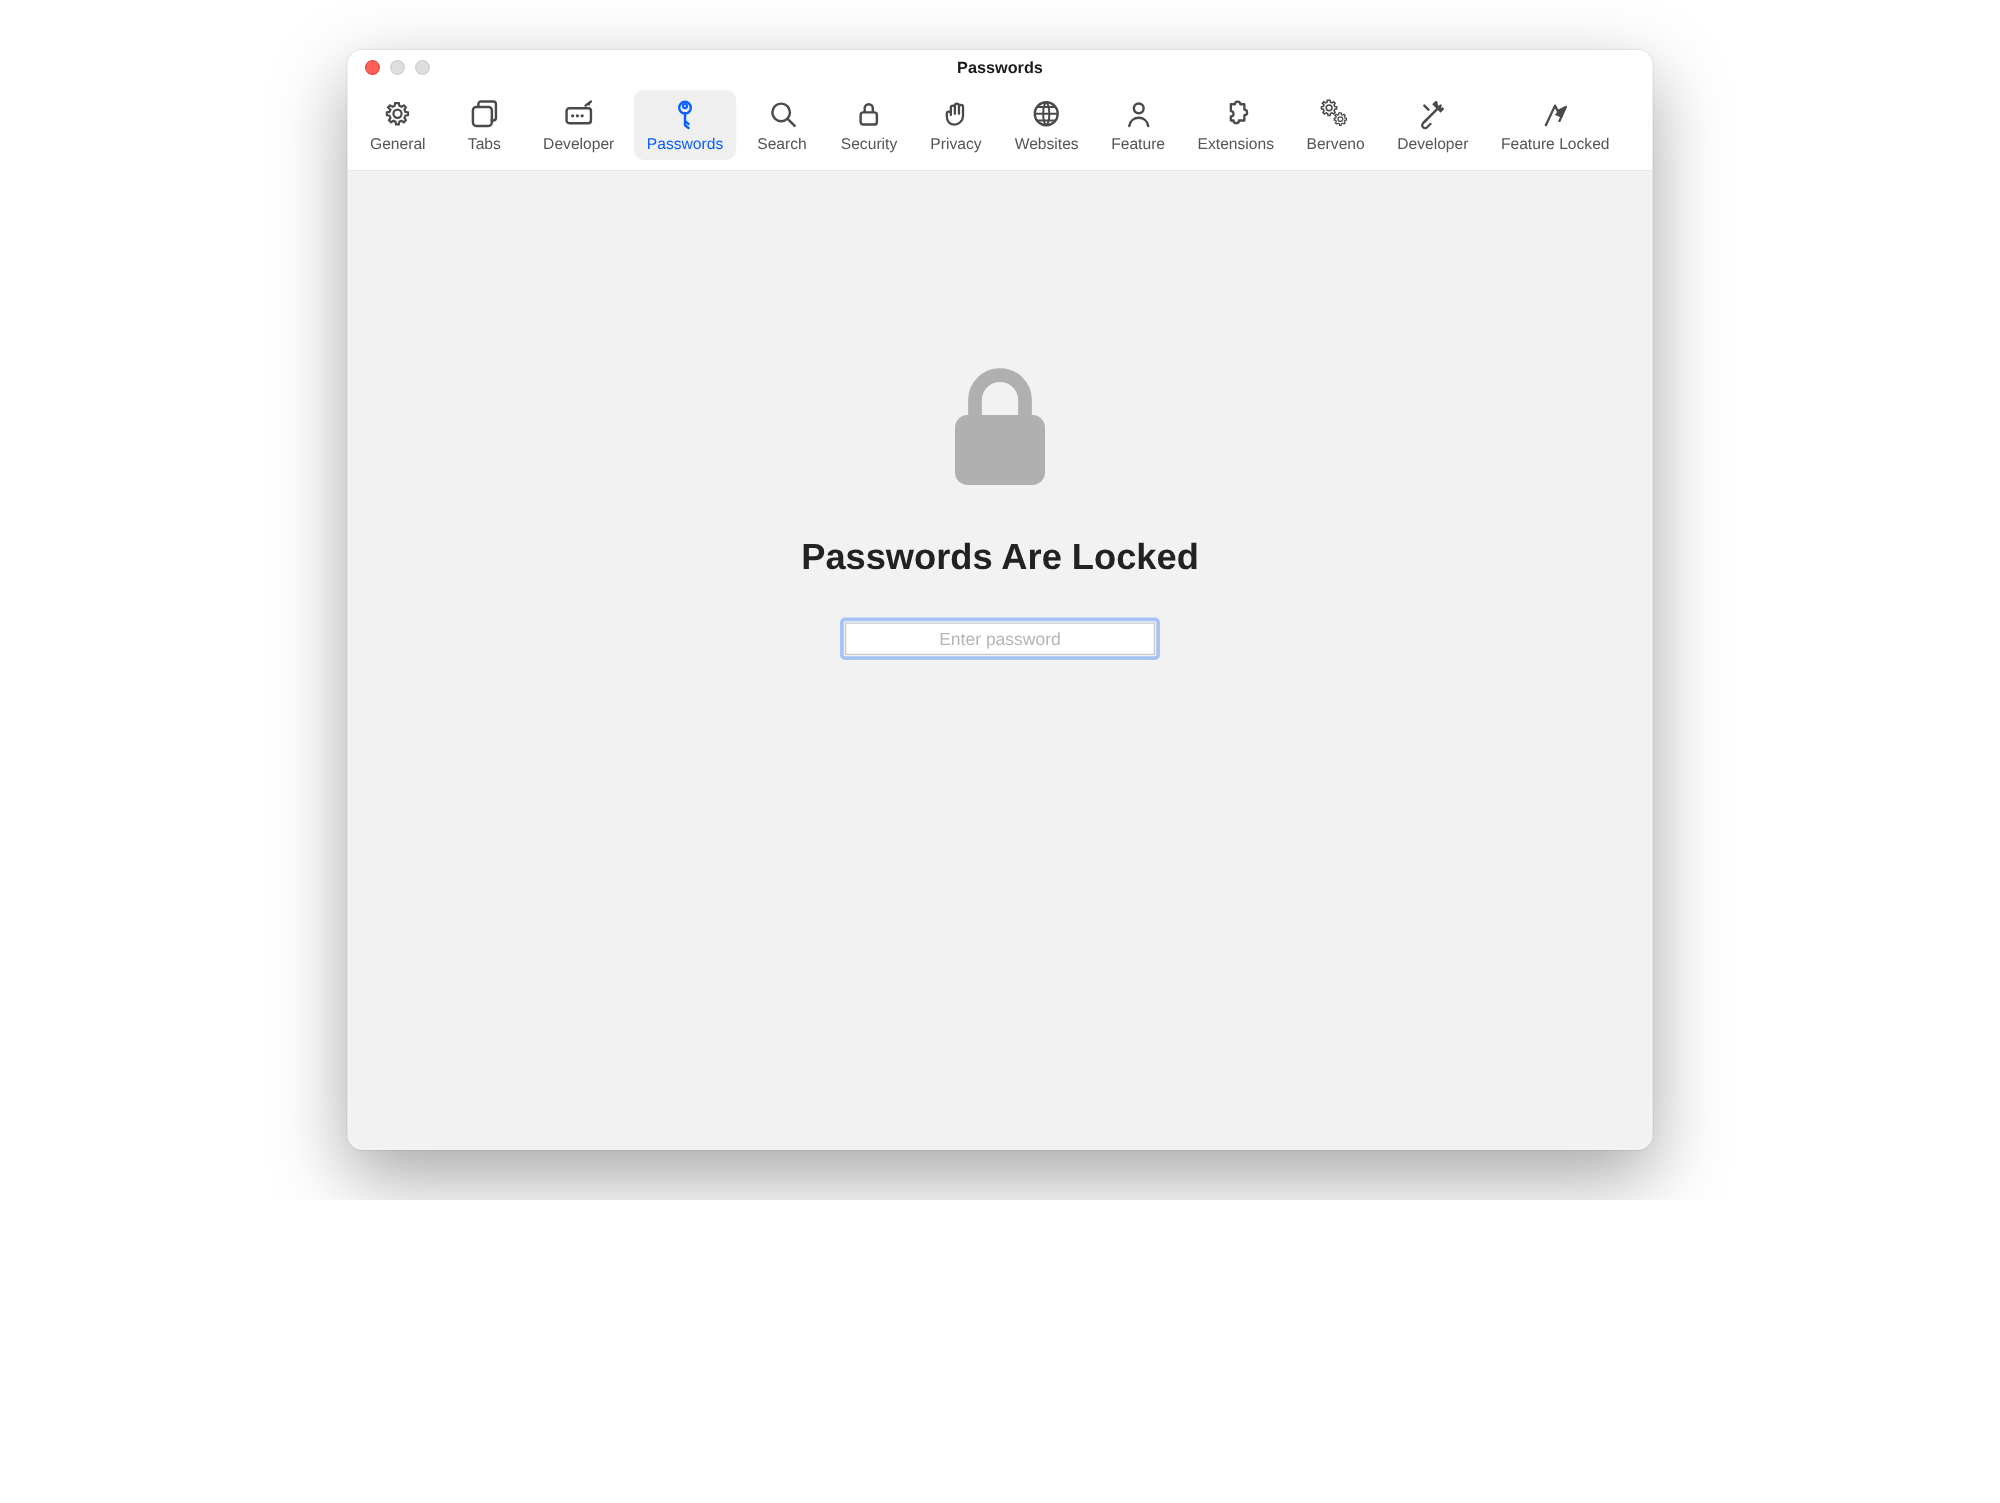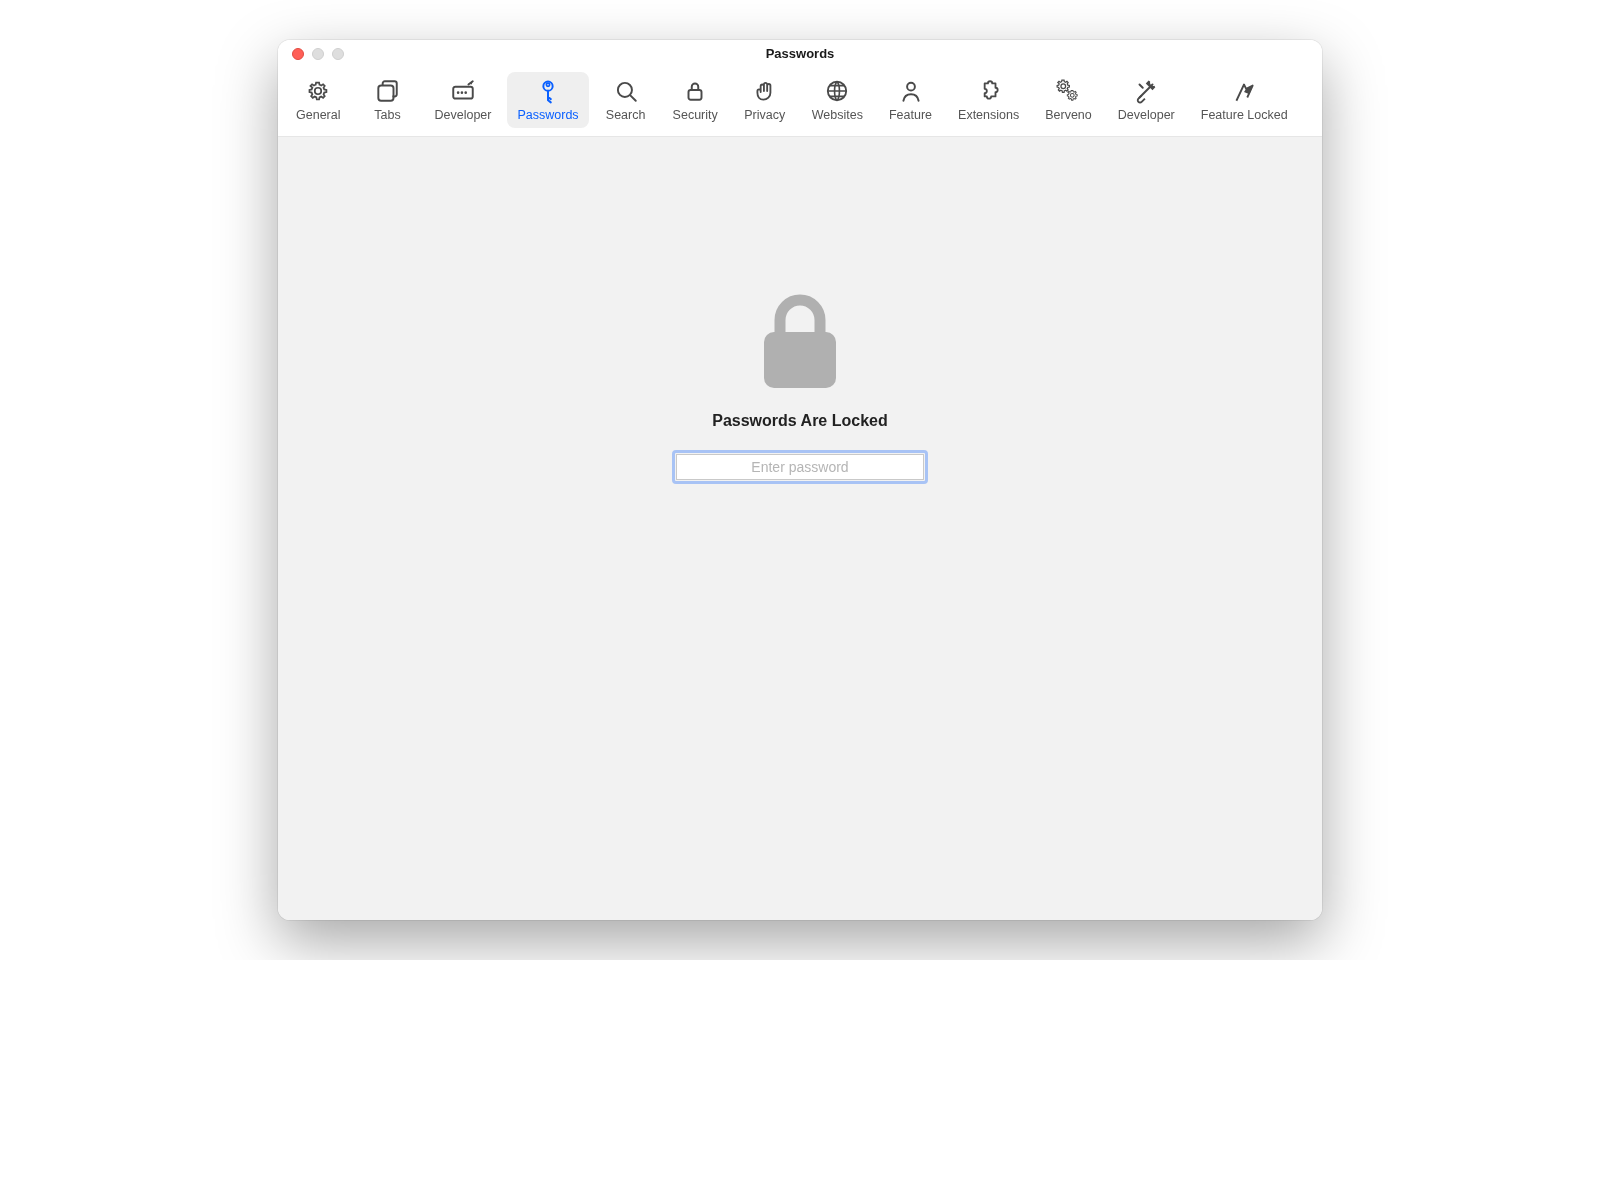--- a/index.html
+++ b/index.html
@@ -71,34 +71,34 @@
       flex: 1;
       background: #f2f2f2;
       display: flex;
       flex-direction: column;
       align-items: center;
       padding-top: 150px;
     }
     .lock-big { width: 92px; height: 110px; color:#b0b0b0; }
     .lock-big svg { width: 100%; height: 100%; }
     .heading {
-      margin-top: 15px;
-      font-size: 16px;
+      margin-top: 33px;
+      font-size: 29px;
       font-weight: 700;
       color:#222;
     }
     .sub {
       margin-top: 10px;
       font-size: 15px;
       color:#333;
       text-align: center;
       line-height: 1.4;
       max-width: 380px;
     }
-    .pw-wrap { margin-top: 24px; position: relative; border-radius: 13px; }
+    .pw-wrap { margin-top: 35px; position: relative; border-radius: 13px; }
     .pw-ring {
       position:absolute; inset:-4px;
       border-radius: 4px;
       border: 3px solid #a8c3f5;
       pointer-events:none;
     }
     .pw {
       width: 248px;
       height: 26px;
       border: 1px solid #c9c9c9;

